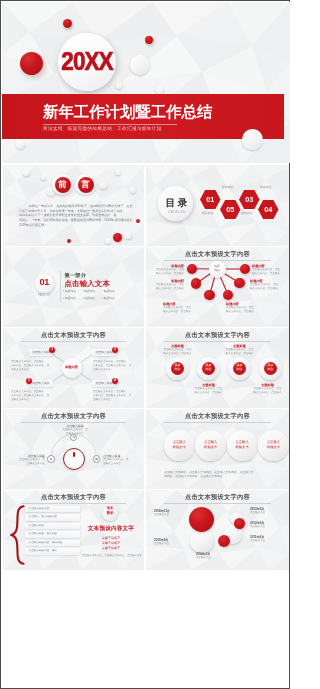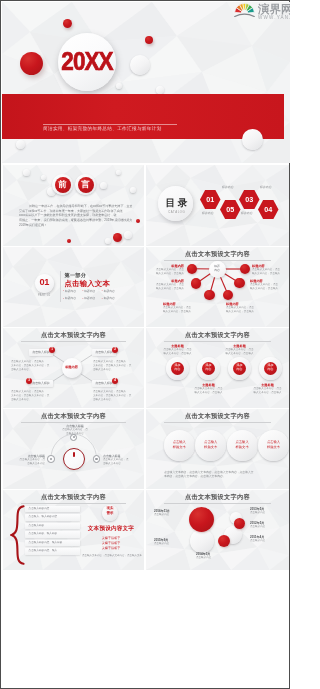--- a/index.html
+++ b/index.html
@@ -183,42 +183,24 @@
                 background:linear-gradient(150deg,#ffffff 0%,#fbfbfc 45%,#ebecee 100%);
                 box-shadow:1px 3px 6px rgba(90,90,95,.35);"></div>
     <div class="t ctr" style="top:47px;left:56px;width:58px;font-size:25px;font-weight:bold;
                 color:#bb1219;letter-spacing:-1px;transform:scaleX(.9);transform-origin:50% 0;-webkit-text-stroke:.7px #bb1219;">20XX</div>
 
     <div style="position:absolute;left:0;top:92px;width:282px;height:45px;
                 background:linear-gradient(90deg,#c4141b 0%,#cf1a20 40%,#c8161d 100%);"></div>
     <div class="wring" style="left:240px;top:127px;width:21px;height:21px;"></div>
     <div class="wring" style="left:14px;top:138px;width:9px;height:9px;"></div>
 
+    <div class="t" style="left:41px;top:102px;font-size:15.4px;font-weight:bold;color:#ffffff;letter-spacing:0px;">新年工作计划暨工作总结</div>
     <div style="position:absolute;left:41px;top:121.5px;width:134px;height:.8px;background:rgba(255,255,255,.5);"></div>
     <div class="t" style="left:41px;top:125px;font-size:4.6px;color:#f3cfd1;letter-spacing:.35px;">简洁实用、框架完整的年终总结、工作汇报与新年计划</div>
 
-    <div style="position:absolute;left:230px;top:0px;width:60px;height:20px;overflow:hidden;">
-      <svg style="position:absolute;left:2px;top:1px;width:21px;height:14px;" viewBox="0 0 42 28">
-        <g transform="translate(21,20.5)" stroke="#f3f3f4" stroke-width="1.5">
-          <path d="M0 0 L-19.6 -1.8 A19.7 19.7 0 0 1 -16.2 -11.2 Z" fill="#d92d2d"></path>
-          <path d="M0 0 L-16.2 -11.2 A19.7 19.7 0 0 1 -9.9 -17.0 Z" fill="#e3792c"></path>
-          <path d="M0 0 L-9.9 -17.0 A19.7 19.7 0 0 1 -3.2 -19.4 Z" fill="#eea51f"></path>
-          <path d="M0 0 L-3.2 -19.4 A19.7 19.7 0 0 1 3.2 -19.4 Z" fill="#f2cf18"></path>
-          <path d="M0 0 L3.2 -19.4 A19.7 19.7 0 0 1 9.9 -17.0 Z" fill="#a7cb36"></path>
-          <path d="M0 0 L9.9 -17.0 A19.7 19.7 0 0 1 16.2 -11.2 Z" fill="#3fae52"></path>
-          <path d="M0 0 L16.2 -11.2 A19.7 19.7 0 0 1 19.6 -1.8 Z" fill="#1b9c8d"></path>
-          <path d="M-7 0 A7 7 0 0 1 7 0 Z" fill="#f5f5f6" stroke="none"></path>
-        </g>
-        <path d="M1.5 27 Q21 17.5 40.5 27" fill="none" stroke="#83868b" stroke-width="2.4" stroke-linecap="round"></path>
-      </svg>
-      <div style="position:absolute;left:26px;top:0.5px;font-size:11.5px;font-weight:bold;
-                  color:#9b9ea2;letter-spacing:0px;line-height:12px;white-space:nowrap;">演界网</div>
-      <div style="position:absolute;left:26px;top:13px;font-size:4.6px;
-                  color:#a7aaae;letter-spacing:1.15px;white-space:nowrap;">WWW.YANJ.CN</div>
-    </div>
   </div>
 
   <div class="slide" id="s-preface" style="left:2px;top:164px;width:141px;height:81px;">
     <svg class="bg" viewBox="0 0 141 81" preserveAspectRatio="none">
         <use href="#polyA"></use>
       </svg>
     <div class="wring" style="left:20px;top:4px;width:7px;height:7px;"></div>
     <div class="wring" style="left:38px;top:10px;width:5px;height:5px;"></div>
     <div class="wring" style="left:44px;top:22px;width:9px;height:9px;"></div>
     <div class="wring" style="left:97px;top:17px;width:7px;height:7px;"></div>

